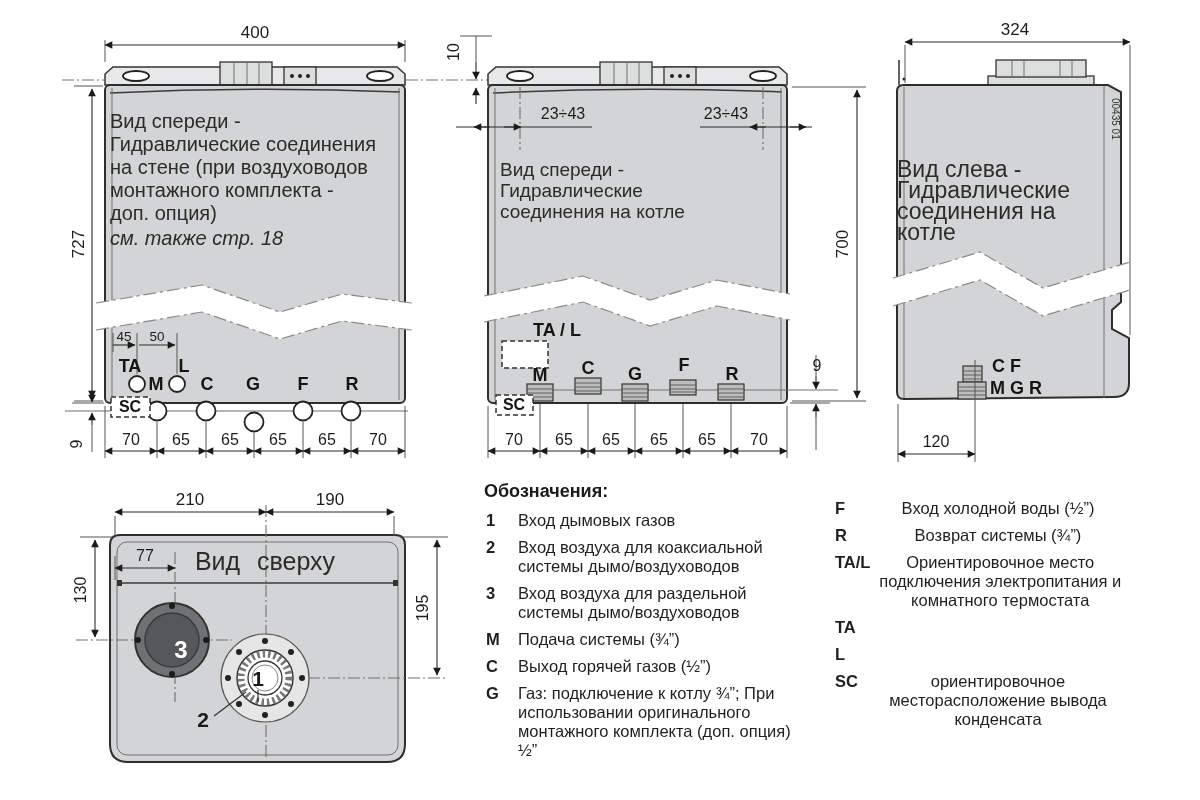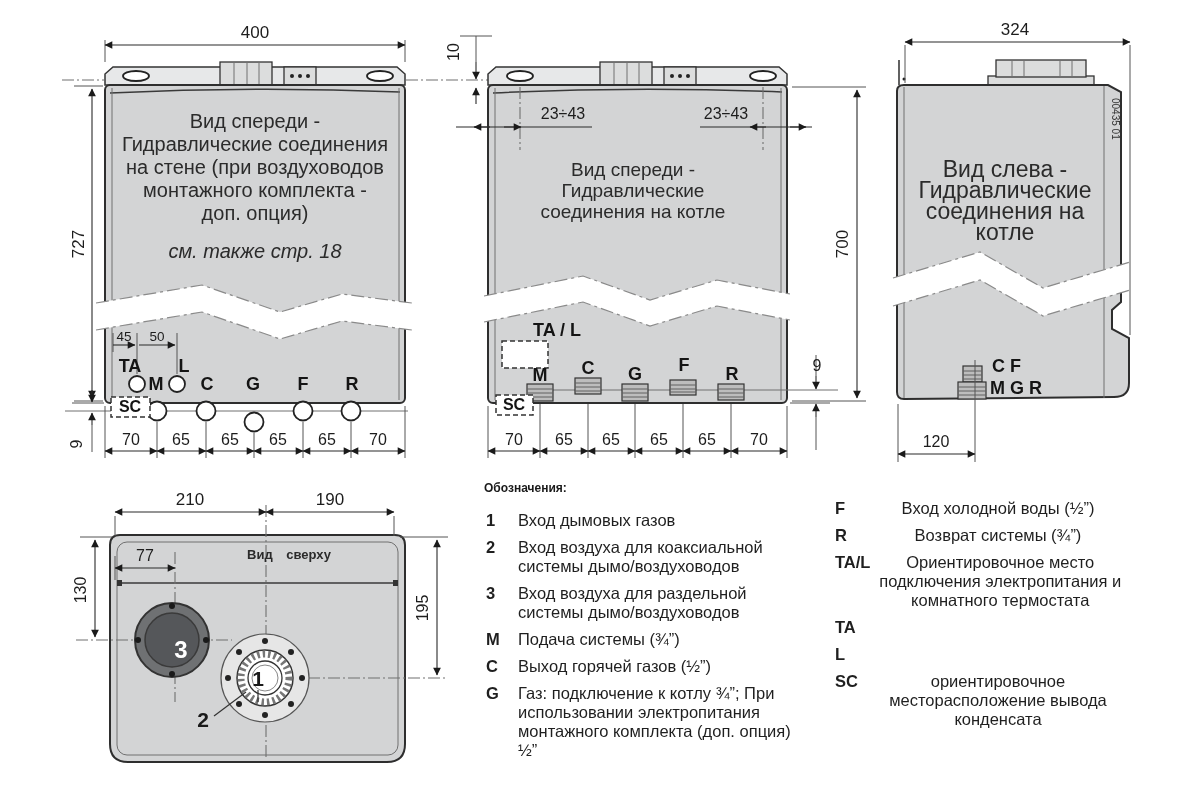--- a/index.html
+++ b/index.html
@@ -25,27 +25,27 @@
   text.big{font-size:17px;}
   text.sm{font-size:13.5px;}
   text.lbl{font-family:"Liberation Sans",sans-serif;font-size:18px;font-weight:bold;fill:#141414;text-anchor:middle;}
   text.lbl2{font-size:16px;}
   text.lblL{text-anchor:start;}
   text.code{font-family:"Liberation Sans",sans-serif;font-size:10px;fill:#333;text-anchor:start;}
   text.mark1{font-family:"Liberation Sans",sans-serif;font-size:21px;font-weight:bold;fill:#1a1a1a;text-anchor:middle;}
   text.mark3{font-family:"Liberation Sans",sans-serif;font-size:24px;font-weight:bold;fill:#ffffff;text-anchor:middle;}
   
   .ov{position:absolute;}
-  .vtitle{text-align:center;color:#2b2b2b;}
+  .vtitle{color:#2b2b2b;}
   .v1t{left:110px;top:110px;width:290px;font-size:20px;line-height:23px;}
   .v2t{left:500px;top:159px;width:266px;font-size:19px;line-height:21px;}
   .v3t{left:897px;top:159px;width:216px;font-size:23px;line-height:21px;}
-  .note{font-style:italic;margin-top:15px;}
-  .tvt{left:171px;top:547px;width:236px;font-size:13px;word-spacing:10px;text-align:center;color:#2b2b2b;font-weight:bold;}
-  .legend-heading{left:484px;top:481px;font-size:12px;font-weight:bold;color:#1a1a1a;}
+  .note{font-style:italic;margin-top:2px;}
+  .tvt{left:147px;top:547px;width:236px;font-size:25px;word-spacing:10px;text-align:center;color:#2b2b2b;}
+  .legend-heading{left:484px;top:481px;font-size:18px;font-weight:bold;color:#1a1a1a;}
   .lcol{display:flex;flex-direction:column;}
   .lcol1{left:486px;top:511px;width:310px;}
   .lcol2{left:835px;top:499px;width:292px;}
   .lrow{display:flex;margin-bottom:8px;font-size:16.5px;line-height:19px;color:#1f1f1f;}
   .lkey{font-weight:bold;flex:none;min-width:29px;padding-right:3px;}
   .lcol2 .lkey{min-width:31px;}
   .ltext{flex:1;}
   .lcol1 .ltext{max-width:278px;}
   .lcol2 .ltext{max-width:258px;text-align:center;}
 </style>
@@ -398,21 +398,21 @@
   <div class="lrow">
     <span class="lkey">M</span>
     <span class="ltext">Подача системы (¾”)</span>
   </div>
   <div class="lrow">
     <span class="lkey">C</span>
     <span class="ltext">Выход горячей газов (½”)</span>
   </div>
   <div class="lrow">
     <span class="lkey">G</span>
-    <span class="ltext">Газ: подключение к котлу ¾”; При использовании электропитания монтажного комплекта (доп. опция) ½”</span>
+    <span class="ltext">Газ: подключение к котлу ¾”; При использовании оригинального монтажного комплекта (доп. опция) ½”</span>
   </div>
 </div>
 
 <div class="ov lcol lcol2">
   <div class="lrow">
     <span class="lkey">F</span>
     <span class="ltext">Вход холодной воды (½”)</span>
   </div>
   <div class="lrow">
     <span class="lkey">R</span>

